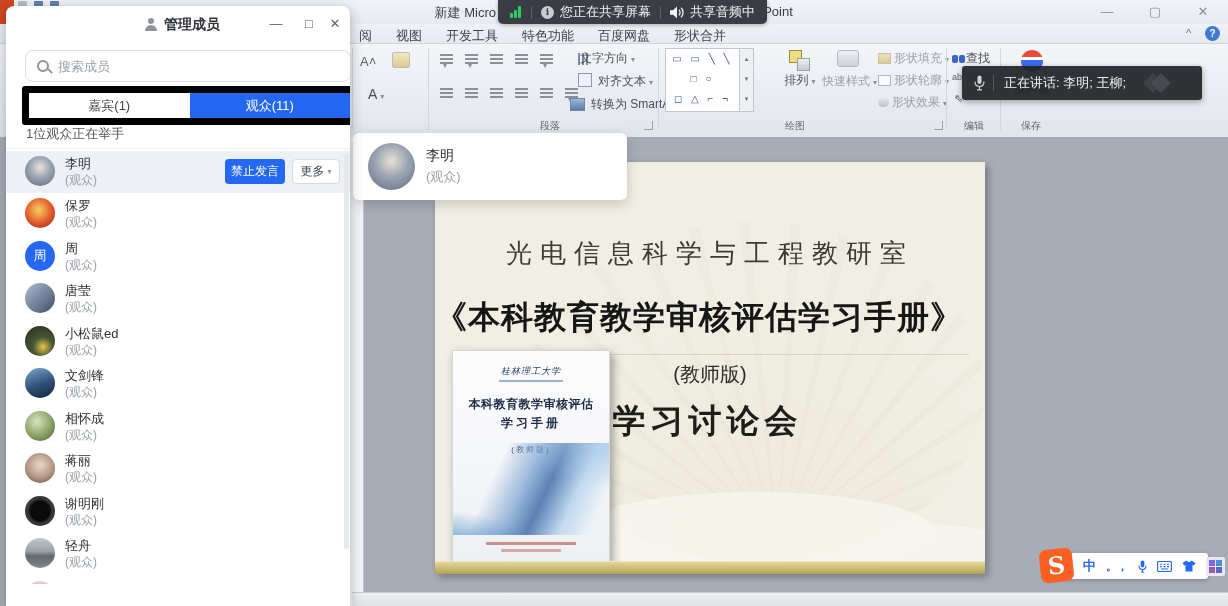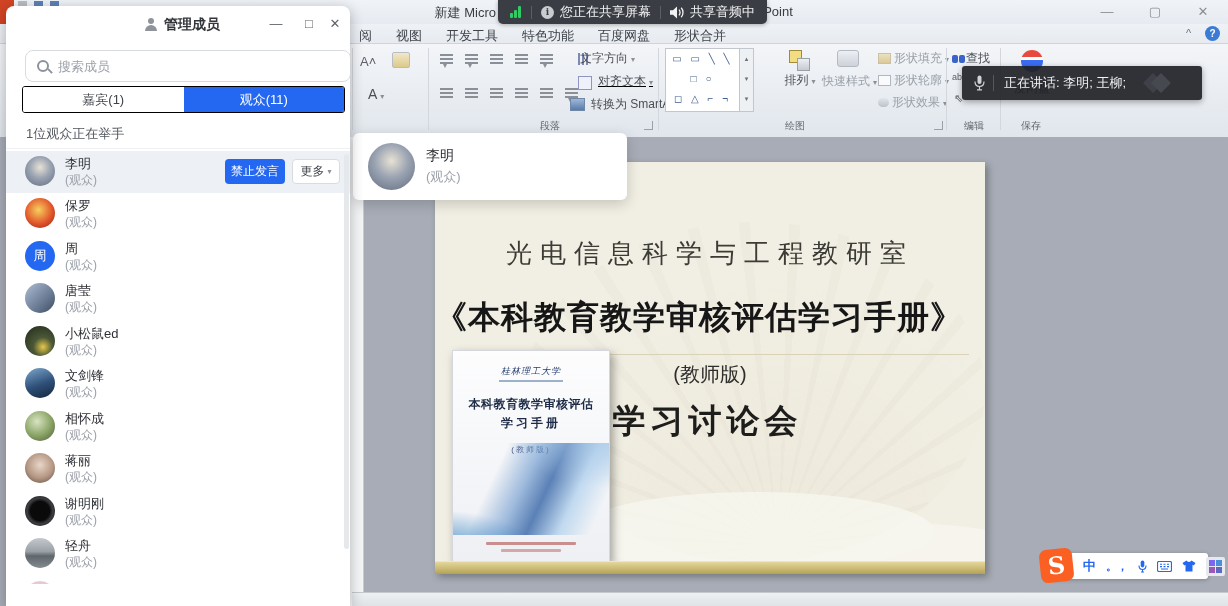--- a/index.html
+++ b/index.html
@@ -80,21 +80,21 @@
   .ptitle{font-size:14px;color:#33363b;font-weight:bold;}
   .person{display:inline-block;width:14px;height:13px;position:relative;}
   .person::before{content:"";position:absolute;left:4px;top:0;width:6px;height:6px;border-radius:50%;background:#8f949b;}
   .person::after{content:"";position:absolute;left:1px;top:7px;width:12px;height:6px;border-radius:6px 6px 0 0;background:#8f949b;}
   .pctl{top:10px;font-size:13px;color:#5f646b;width:24px;text-align:center;}
   .search{left:19px;top:44px;width:284px;height:30px;border:1px solid #d8dce1;border-radius:8px;
     padding:0 8px 0 32px;font-size:13px;color:#33363b;outline:none;font-family:"Liberation Sans",sans-serif;}
   .search::placeholder{color:#9aa0a8;}
   .mag{left:31px;top:54px;width:8px;height:8px;border:2px solid #8d939c;border-radius:50%;}
   .mag::after{content:"";position:absolute;right:-4px;bottom:-4px;width:2px;height:6px;background:#8d939c;transform:rotate(-45deg);}
-  .ptabs{left:16px;top:80px;width:321px;height:25px;border:1px solid #000000;border-radius:3px;display:flex;overflow:hidden;}
+  .ptabs{left:16px;top:80px;width:321px;height:25px;border:7px solid #000000;border-radius:3px;display:flex;overflow:hidden;}
   .ptab{flex:1;display:flex;align-items:center;justify-content:center;font-size:13px;color:#3e4249;background:#fff;}
   .ptab.active{background:#2468F2;color:#fff;}
   .notice{left:0px;top:113px;width:344px;height:30px;border-bottom:1px solid #eef0f3;font-size:13px;color:#53575e;
     display:flex;align-items:center;padding-left:20px;box-sizing:border-box;}
   .mlist{left:0;top:143px;width:344px;height:435px;overflow:hidden;}
   .mrow{position:absolute;left:0;width:344px;height:42px;}
   .mrow.hl{background:#edf0f4;}
   .av{position:absolute;left:19px;top:5px;width:30px;height:30px;border-radius:50%;display:flex;align-items:center;justify-content:center;overflow:hidden;}
   .av i{font-style:normal;color:#fff;font-size:13px;}
   .mname{position:absolute;left:59px;top:4px;font-size:13px;color:#2c2f34;}
@@ -169,21 +169,21 @@
     <span class="hlines"></span>
     <span class="hlines"></span>
     <span class="hlines"></span>
     <span class="hlines"></span>
     <span class="hlines drop"></span>
   </div>
   <div class="abs" style="left:578px;top:50px;display:flex;align-items:center;">
     <span class="vbars"></span>
     <span class="rlabel drop" style="">文字方向</span>
   </div>
-  <div class="abs" style="left:578px;top:73px;display:flex;align-items:flex-end;text-decoration:underline;">
+  <div class="abs" style="left:578px;top:73px;display:flex;align-items:flex-start;">
     <span style="width:12px;height:12px;border:1px solid #8f94c0;background:#eef0fa;display:inline-block;"></span>
     <span class="rlabel drop" style="margin-left:6px;">对齐文本</span>
   </div>
   <div class="abs" style="left:570px;top:96px;display:flex;align-items:center;">
     <span style="width:13px;height:11px;background:linear-gradient(#9fb8d8,#5a7aa8);border:1px solid #7088a8;display:inline-block;"></span>
     <span class="rlabel drop" style="margin-left:6px;">转换为 SmartArt</span>
   </div>
   <div class="abs glabel" style="left:540px;">段落</div>
   <div class="abs launcher" style="left:644px;"></div>
   <div class="abs rsep" style="left:658px;"></div>

